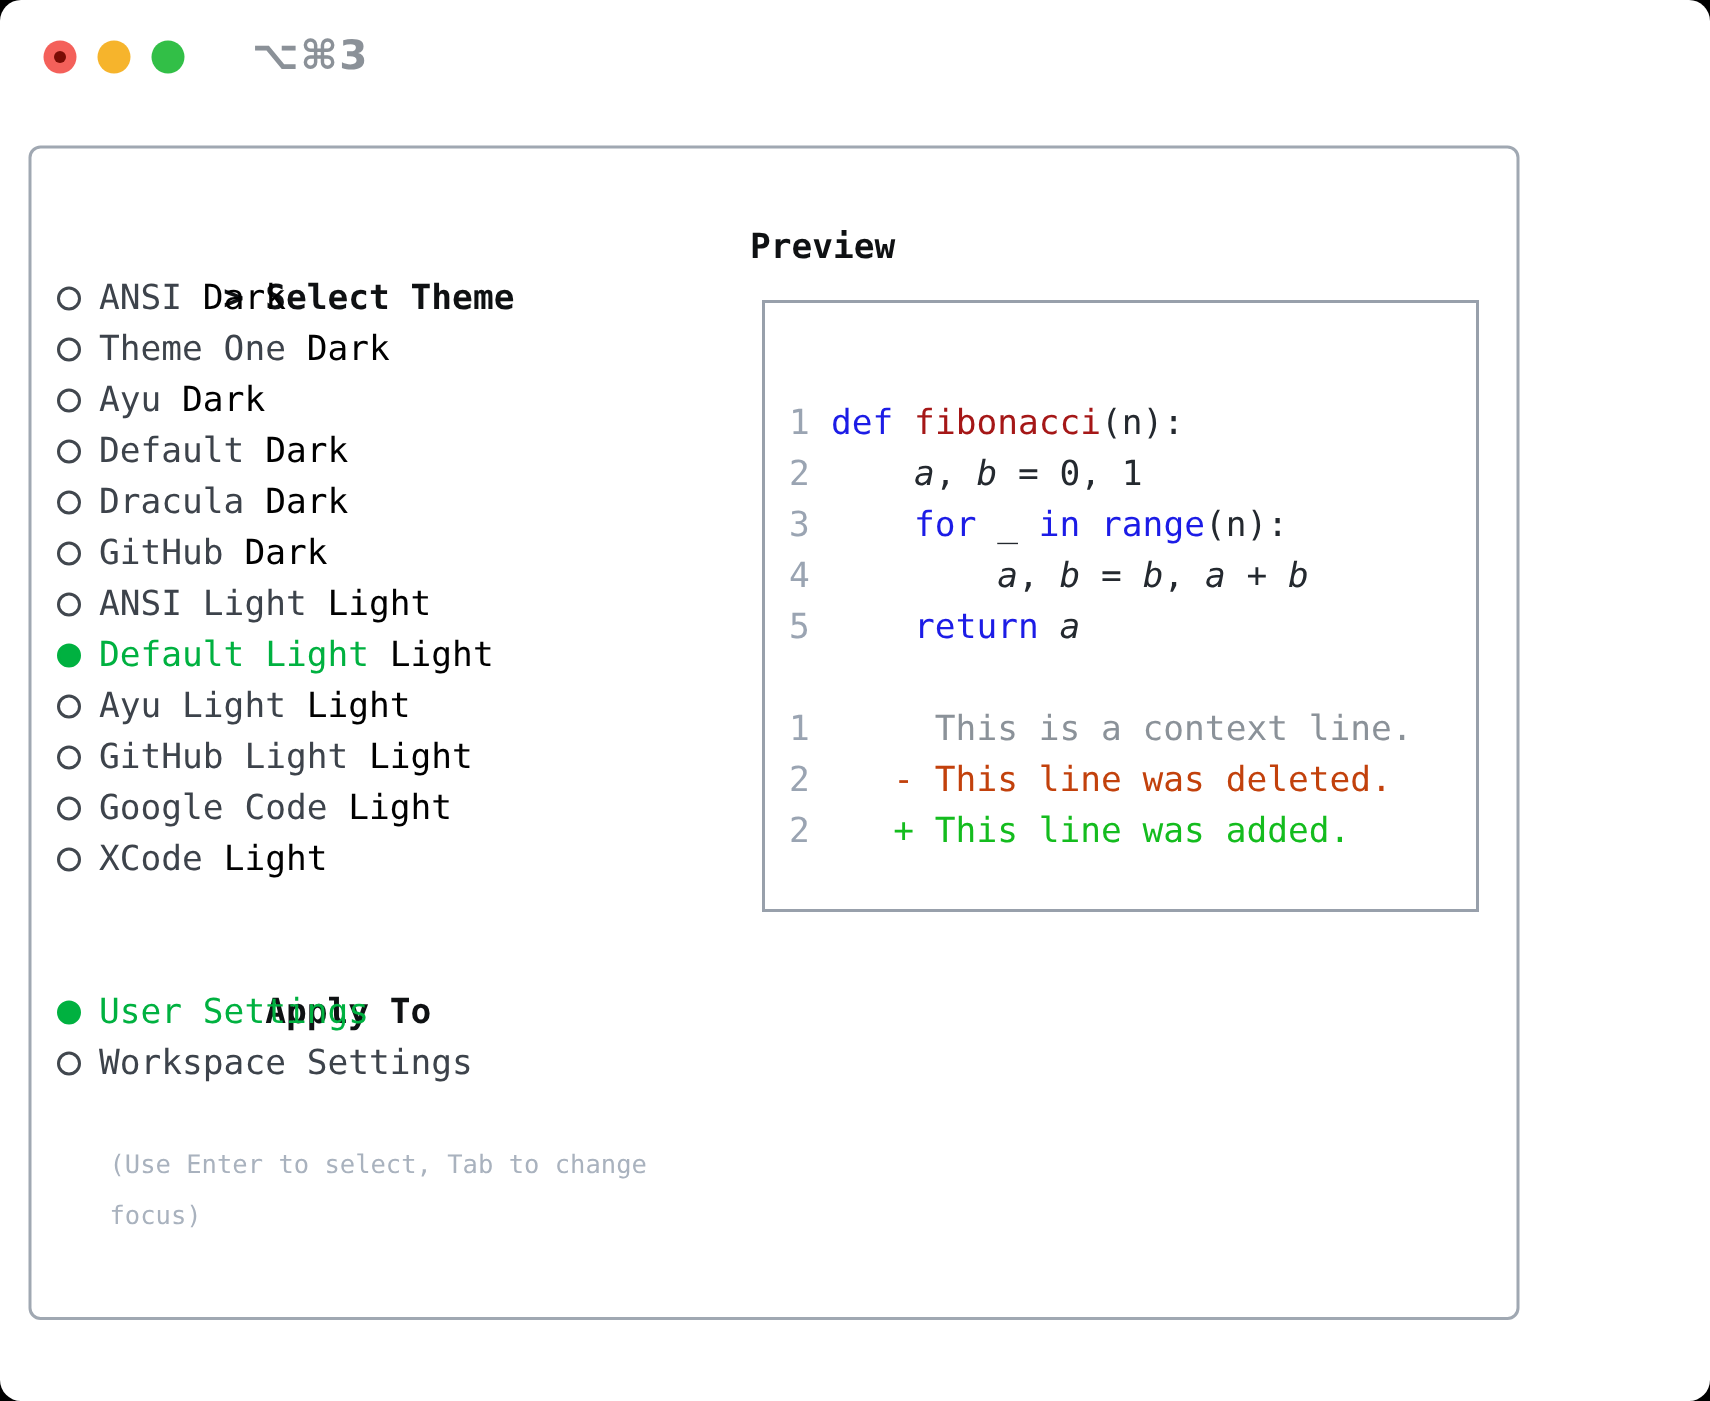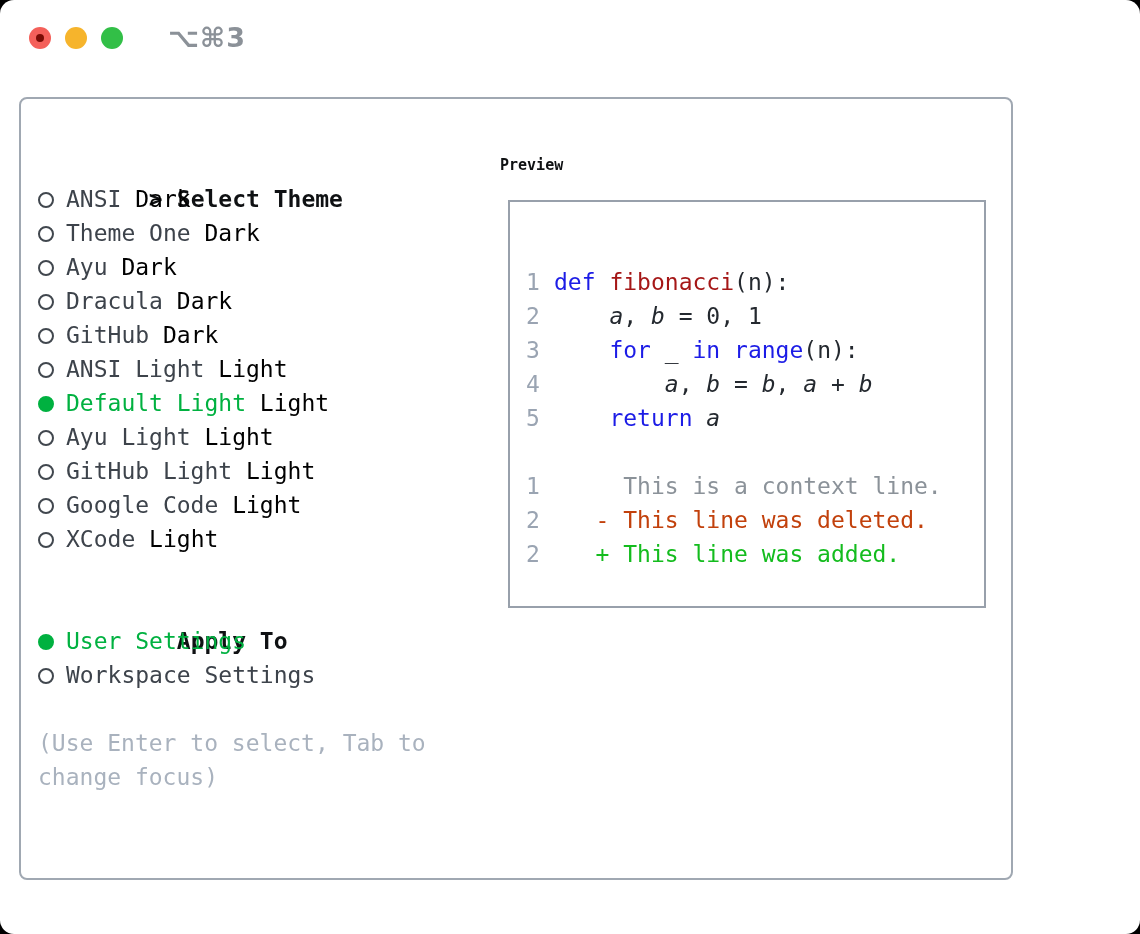--- a/index.html
+++ b/index.html
@@ -31,23 +31,23 @@
   .row.blank{height:34px;}
   .marker{display:inline-block;width:28px;}
   .marker.cursor{color:#0f1113;font-weight:700;}
   .dot{
     display:inline-block;width:12px;height:12px;border:2px solid #41474e;
     border-radius:50%;position:relative;top:1px;box-sizing:content-box;
   }
   .dot.filled{background:var(--accent);border-color:var(--accent);}
   .item.selected .name{color:var(--accent);}
   .variant{color:#000000;}
-  .hint{width:412px;font-size:23px;line-height:34px;color:#a9b2be;}
+  .hint{width:412px;font-size:17px;line-height:34px;color:#a9b2be;margin-left:35px;}
   
-  .preview-title{position:absolute;left:479px;top:49px;height:34px;line-height:34px;font-size:15px;font-weight:700;color:#0f1113;}
+  .preview-title{position:absolute;left:479px;top:49px;height:34px;line-height:34px;font-size:23px;font-weight:700;color:#0f1113;}
   .preview-box{
     position:absolute;left:487px;top:101px;width:478px;height:408px;
     border:2px solid #98a0ab;box-sizing:border-box;background:#fff;
     padding:63px 0 0 16px;overflow:hidden;
   }
   .cline{height:34px;line-height:34px;font-size:23px;white-space:pre;color:#24292f;}
   .ln{display:inline-block;width:28px;color:#9aa4b2;}
   .kw{color:#1c1ce6;}
   .fn{color:#a51717;}
   .p{color:#24292f;}
@@ -73,20 +73,21 @@
   <div class="main-box">
 
     <div class="left-panel">
       <div class="row header">
         <span class="marker cursor">&gt;</span><span>Select Theme</span>
       </div>
       <div>
           <div class="row item"><span class="marker"><span class="dot"></span></span><span class="name">ANSI</span><span class="variant"> Dark</span></div>
           <div class="row item"><span class="marker"><span class="dot"></span></span><span class="name">Theme One</span><span class="variant"> Dark</span></div>
           <div class="row item"><span class="marker"><span class="dot"></span></span><span class="name">Ayu</span><span class="variant"> Dark</span></div>
+          <div class="row item"><span class="marker"><span class="dot"></span></span><span class="name">Default</span><span class="variant"> Dark</span></div>
           <div class="row item"><span class="marker"><span class="dot"></span></span><span class="name">Dracula</span><span class="variant"> Dark</span></div>
           <div class="row item"><span class="marker"><span class="dot"></span></span><span class="name">GitHub</span><span class="variant"> Dark</span></div>
           <div class="row item"><span class="marker"><span class="dot"></span></span><span class="name">ANSI Light</span><span class="variant"> Light</span></div>
           <div class="row item selected"><span class="marker"><span class="dot filled"></span></span><span class="name">Default Light</span><span class="variant"> Light</span></div>
           <div class="row item"><span class="marker"><span class="dot"></span></span><span class="name">Ayu Light</span><span class="variant"> Light</span></div>
           <div class="row item"><span class="marker"><span class="dot"></span></span><span class="name">GitHub Light</span><span class="variant"> Light</span></div>
           <div class="row item"><span class="marker"><span class="dot"></span></span><span class="name">Google Code</span><span class="variant"> Light</span></div>
           <div class="row item"><span class="marker"><span class="dot"></span></span><span class="name">XCode</span><span class="variant"> Light</span></div>
         </div>
       <div class="row blank"></div>

